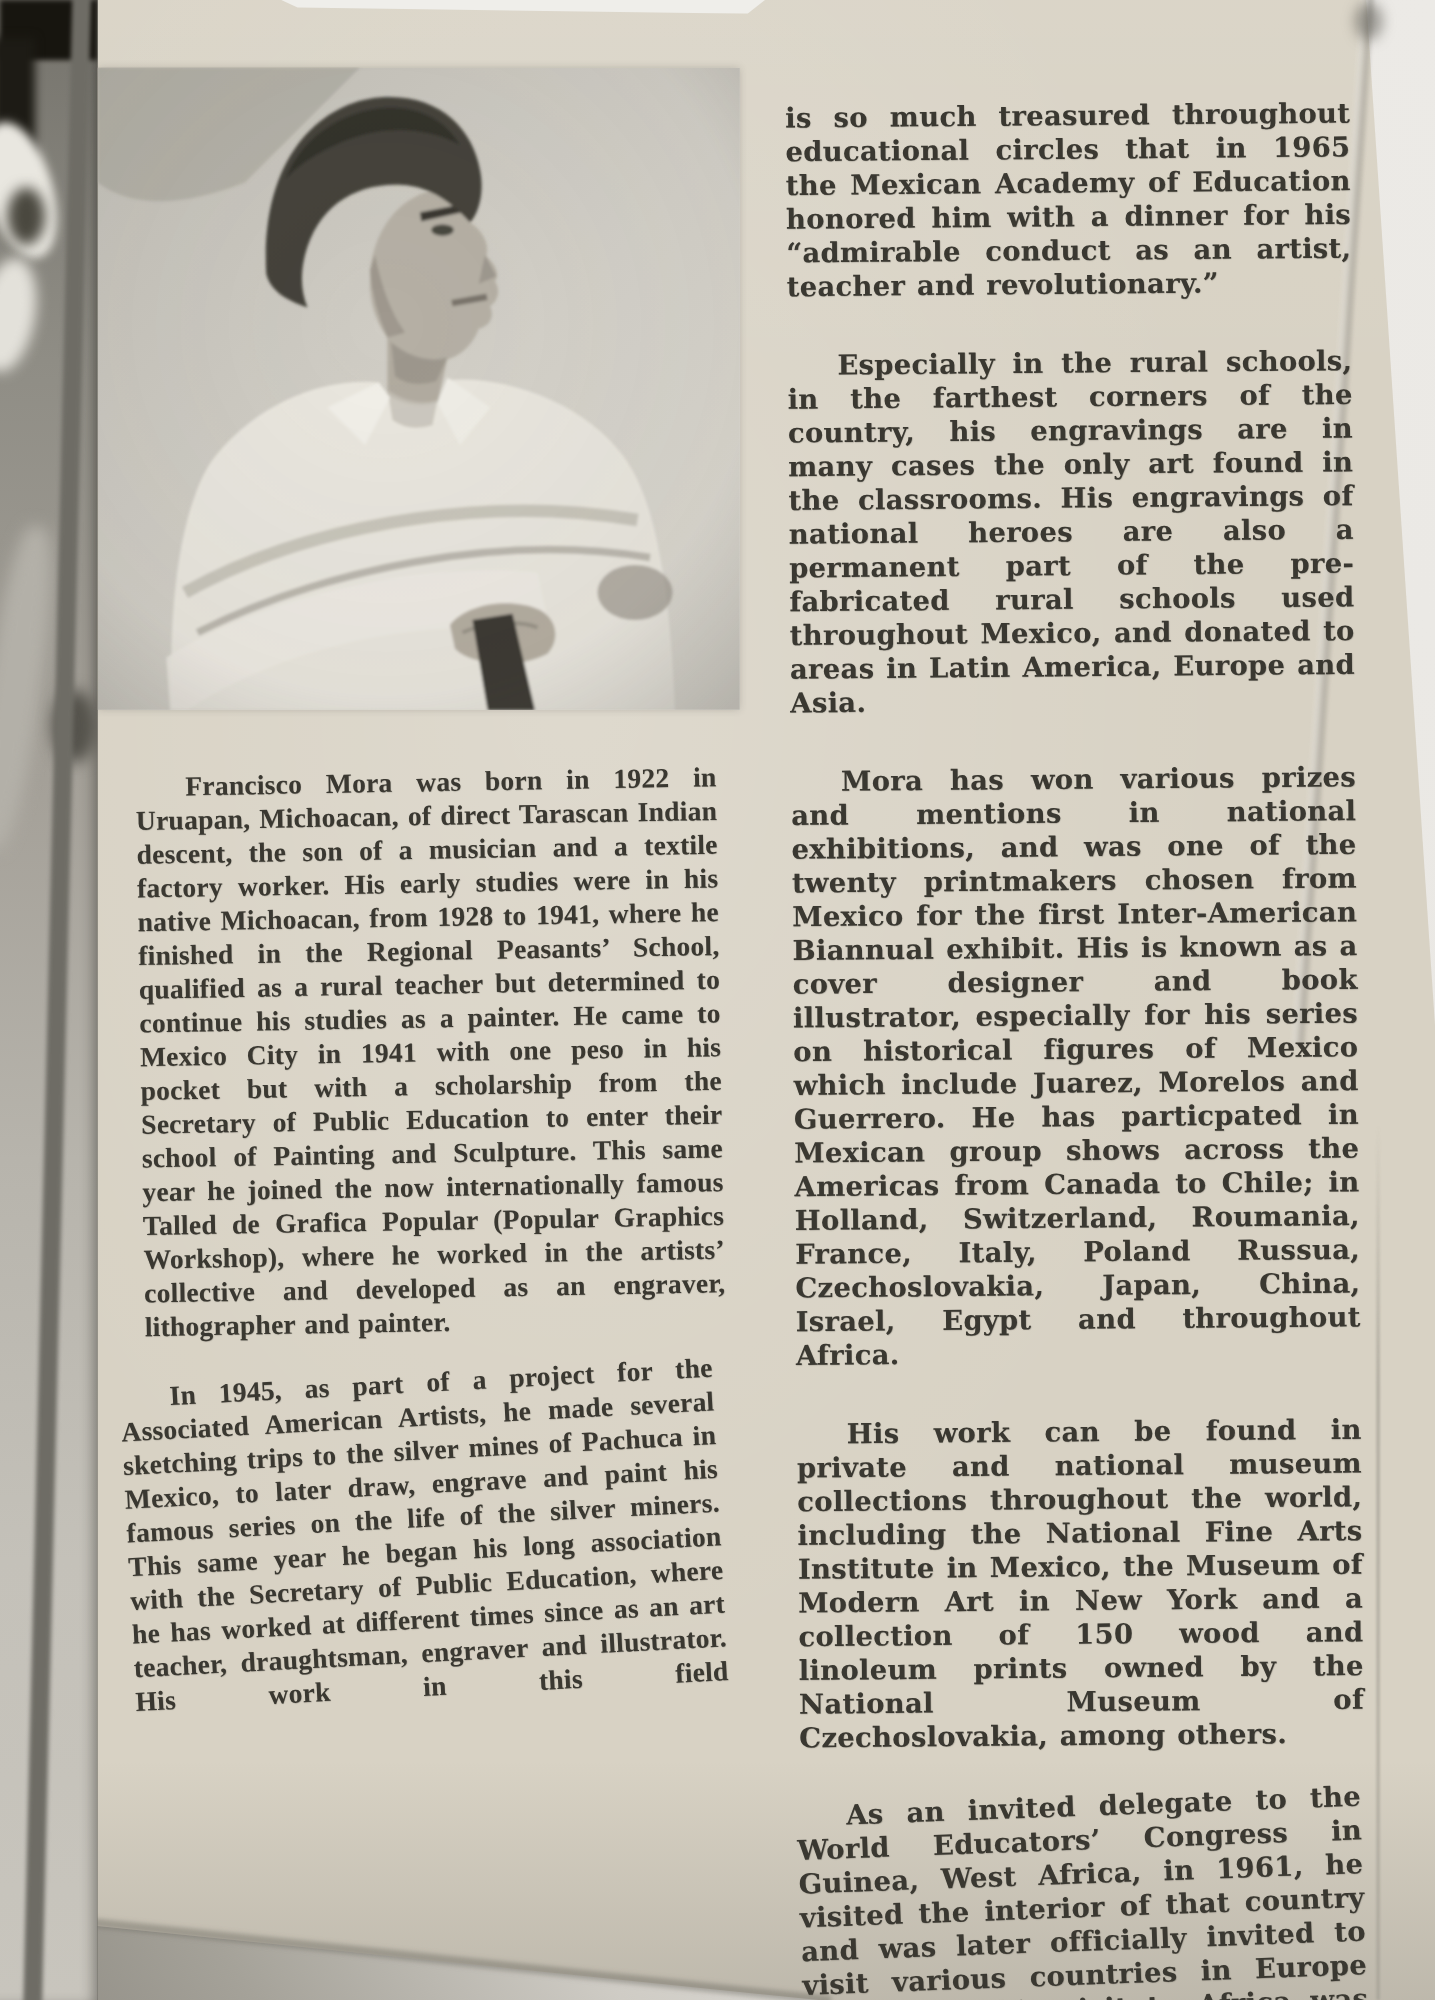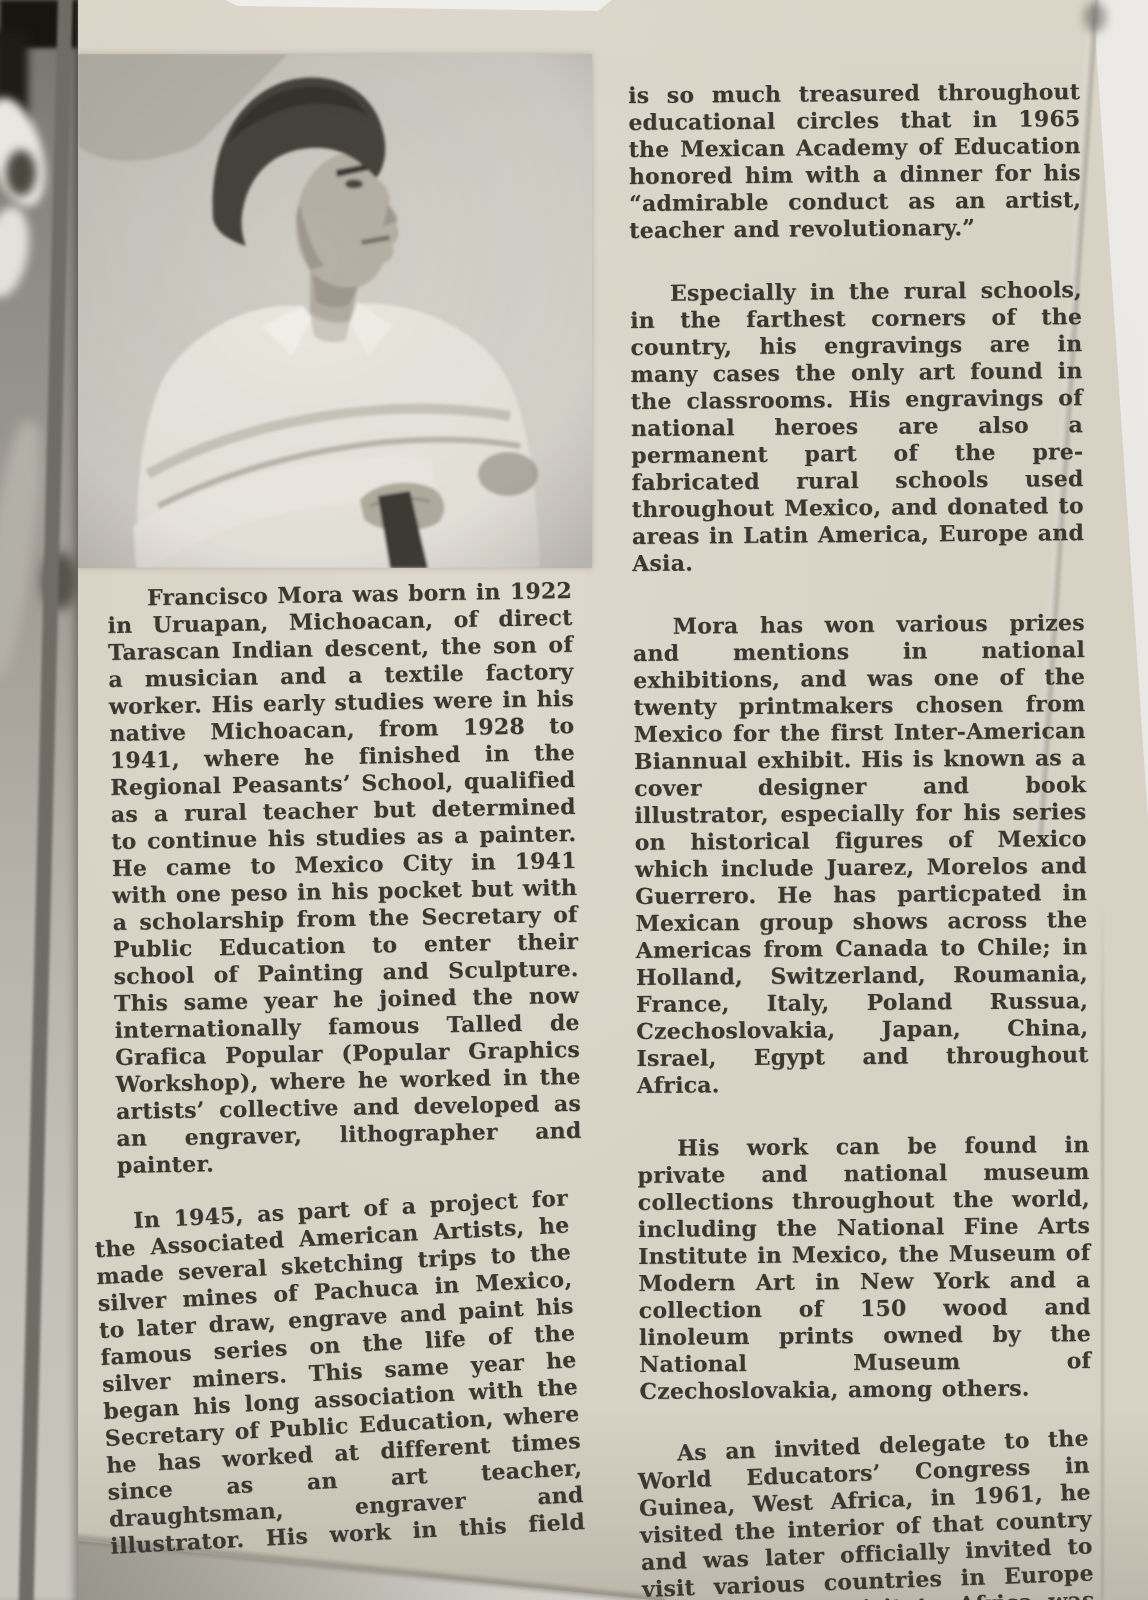--- a/index.html
+++ b/index.html
@@ -67,21 +67,21 @@
   
   .portrait{
     position:absolute;left:78px;top:54px;width:514px;height:514px;overflow:hidden;
     box-shadow:0 0 6px rgba(70,68,62,0.25);
   }
   .portrait svg{display:block;}
   
   .col{position:absolute;color:#3a3831;font-weight:700;font-size:22px;line-height:27px;
        text-align:justify;letter-spacing:0.2px;word-spacing:1.5px;
        text-shadow:0.3px 0.4px 0.7px rgba(52,50,44,0.35);}
-  .col-left{left:112px;top:585px;width:465px;}
+  .col-left{left:112px;top:616px;width:465px;font-family:Liberation Serif, serif;}
   .col-right{left:628px;top:82px;width:452px;transform:rotate(-0.5deg);transform-origin:top left;}
   .para{margin:0 0 36px 0;}
   .col-left .para{margin-bottom:30px;}
   .indent{text-indent:40px;}
   .justify-last{text-align-last:justify;}
   .tilt-l1{transform:rotate(-1deg);transform-origin:left center;}
   .tilt-l2{transform:rotate(-3deg);transform-origin:left center;margin-left:-10px;}
   .tilt-r5{transform:rotate(-1.6deg);transform-origin:left center;}
 </style>
 </head>

